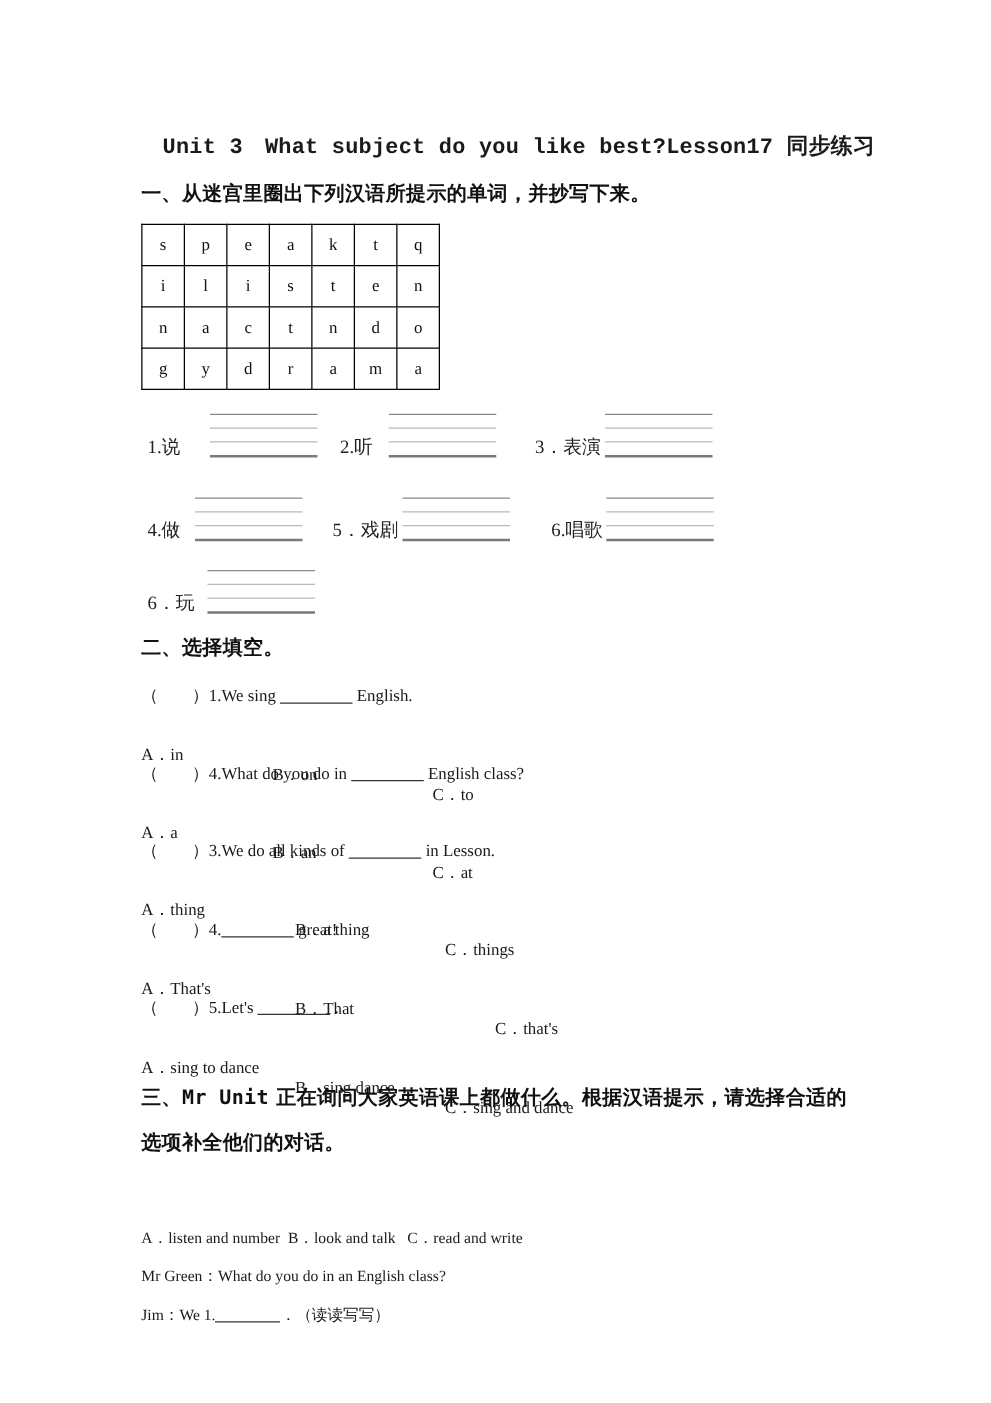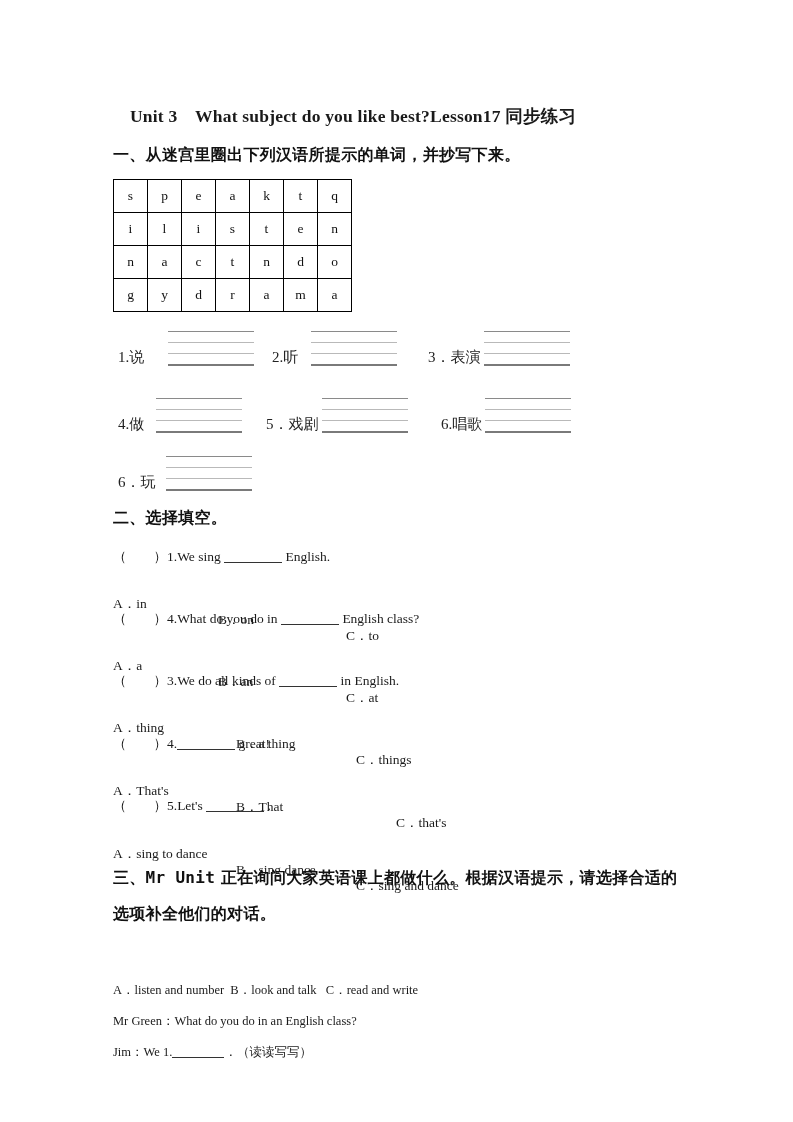--- a/index.html
+++ b/index.html
@@ -20,21 +20,21 @@
     left: 0; top: 0;
     width: 793px;
     height: 1122px;
   }
 
   
   .doc-title {
     position: absolute;
     left: 130px;
     top: 104px;
-    font-family: Liberation Serif, serif;
+    font-family: Liberation Mono, monospace;
     font-weight: bold;
     font-size: 17.5px;
     letter-spacing: 0.2px;
     white-space: pre;
   }
 
   
   .sec-heading {
     position: absolute;
     font-family: "DejaVu Sans", sans-serif;
@@ -274,21 +274,21 @@
     <span class="opt" style="left:233px;">C．to</span>
   </div>
 
   <div class="mc-line q-line" style="top:610px;"><span>（　　）4.What do you do in </span><span class="blank-u"></span><span> English class?</span></div>
   <div class="opt-row" style="top:641px;">
     <span class="opt" style="left:0px;">A．a</span>
     <span class="opt" style="left:105px;">B．an</span>
     <span class="opt" style="left:233px;">C．at</span>
   </div>
 
-  <div class="mc-line q-line" style="top:672px;"><span>（　　）3.We do all kinds of </span><span class="blank-u"></span><span> in English.</span></div>
+  <div class="mc-line q-line" style="top:672px;"><span>（　　）3.We do all kinds of </span><span class="blank-u"></span><span> in Lesson.</span></div>
   <div class="opt-row" style="top:703px;">
     <span class="opt" style="left:0px;">A．thing</span>
     <span class="opt" style="left:123px;">B．a thing</span>
     <span class="opt" style="left:243px;">C．things</span>
   </div>
 
   <div class="mc-line q-line" style="top:735px;"><span>（　　）4.</span><span class="blank-u"></span><span> great!</span></div>
   <div class="opt-row" style="top:766px;">
     <span class="opt" style="left:0px;">A．That's</span>
     <span class="opt" style="left:123px;">B．That</span>

